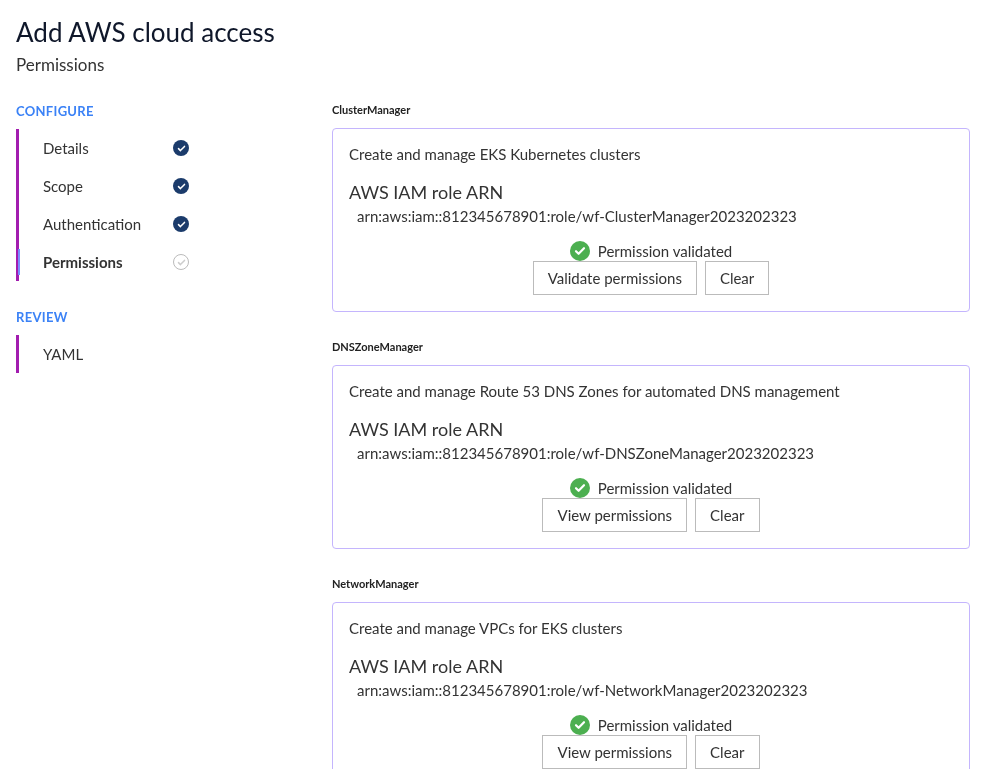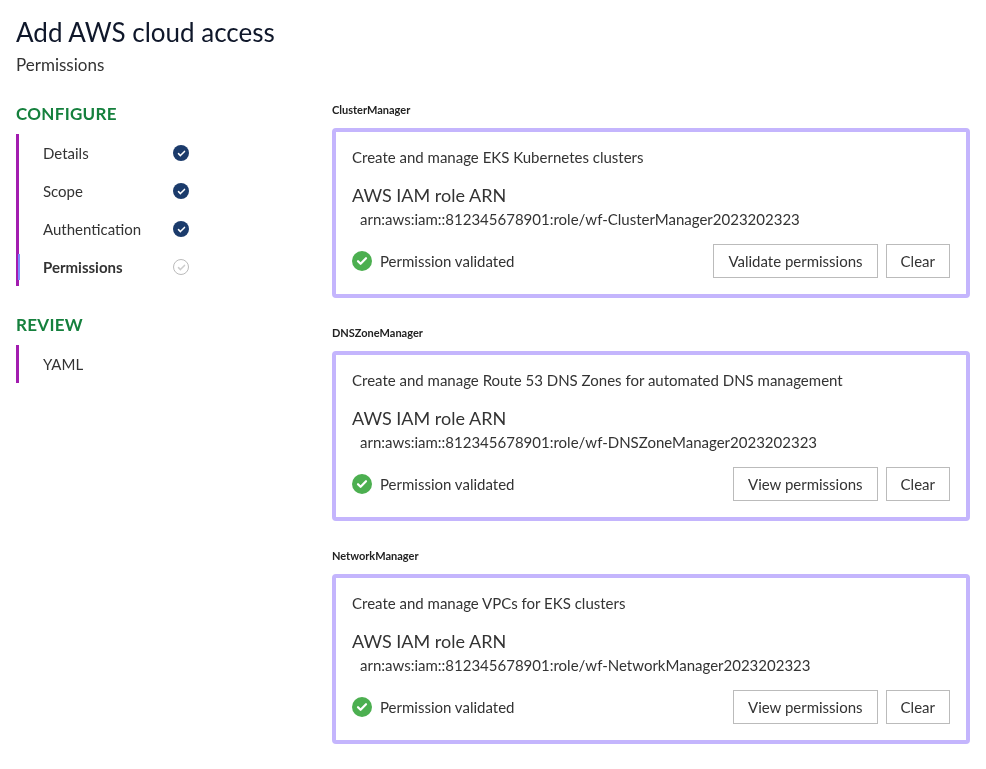--- a/index.html
+++ b/index.html
@@ -27,22 +27,22 @@
     }
     .layout {
       display: flex;
       gap: 0;
     }
     .sidebar {
       width: 316px;
       flex-shrink: 0;
     }
     .sidebar-section-label {
-      color: #15803d;
-      font-size: 17px;
+      color: #3b82f6;
+      font-size: 13px;
       font-weight: 700;
       letter-spacing: 0.3px;
       margin-bottom: 10px;
     }
     .sidebar-list {
       border-left: 3px solid #a21caf;
       margin-bottom: 28px;
     }
     .sidebar-item {
       display: flex;
@@ -92,21 +92,21 @@
     .perm-card {
       margin-bottom: 28px;
     }
     .perm-title {
       font-size: 11px;
       font-weight: 700;
       color: #222;
       margin-bottom: 12px;
     }
     .perm-box {
-      border: 4px solid #c4b5fd;
+      border: 1px solid #c4b5fd;
       border-radius: 4px;
       padding: 16px;
     }
     .perm-desc {
       font-size: 15px;
       color: #333;
       margin-bottom: 18px;
     }
     .arn-label {
       font-size: 18px;
@@ -116,20 +116,21 @@
     .arn-value {
       font-size: 15px;
       color: #333;
       padding-left: 8px;
       margin-bottom: 16px;
     }
     .perm-footer {
       display: flex;
       align-items: center;
       justify-content: space-between;
+      flex-direction: column;
     }
     .validated {
       display: flex;
       align-items: center;
       gap: 8px;
     }
     .validated-icon {
       width: 20px;
       height: 20px;
       border-radius: 50%;

